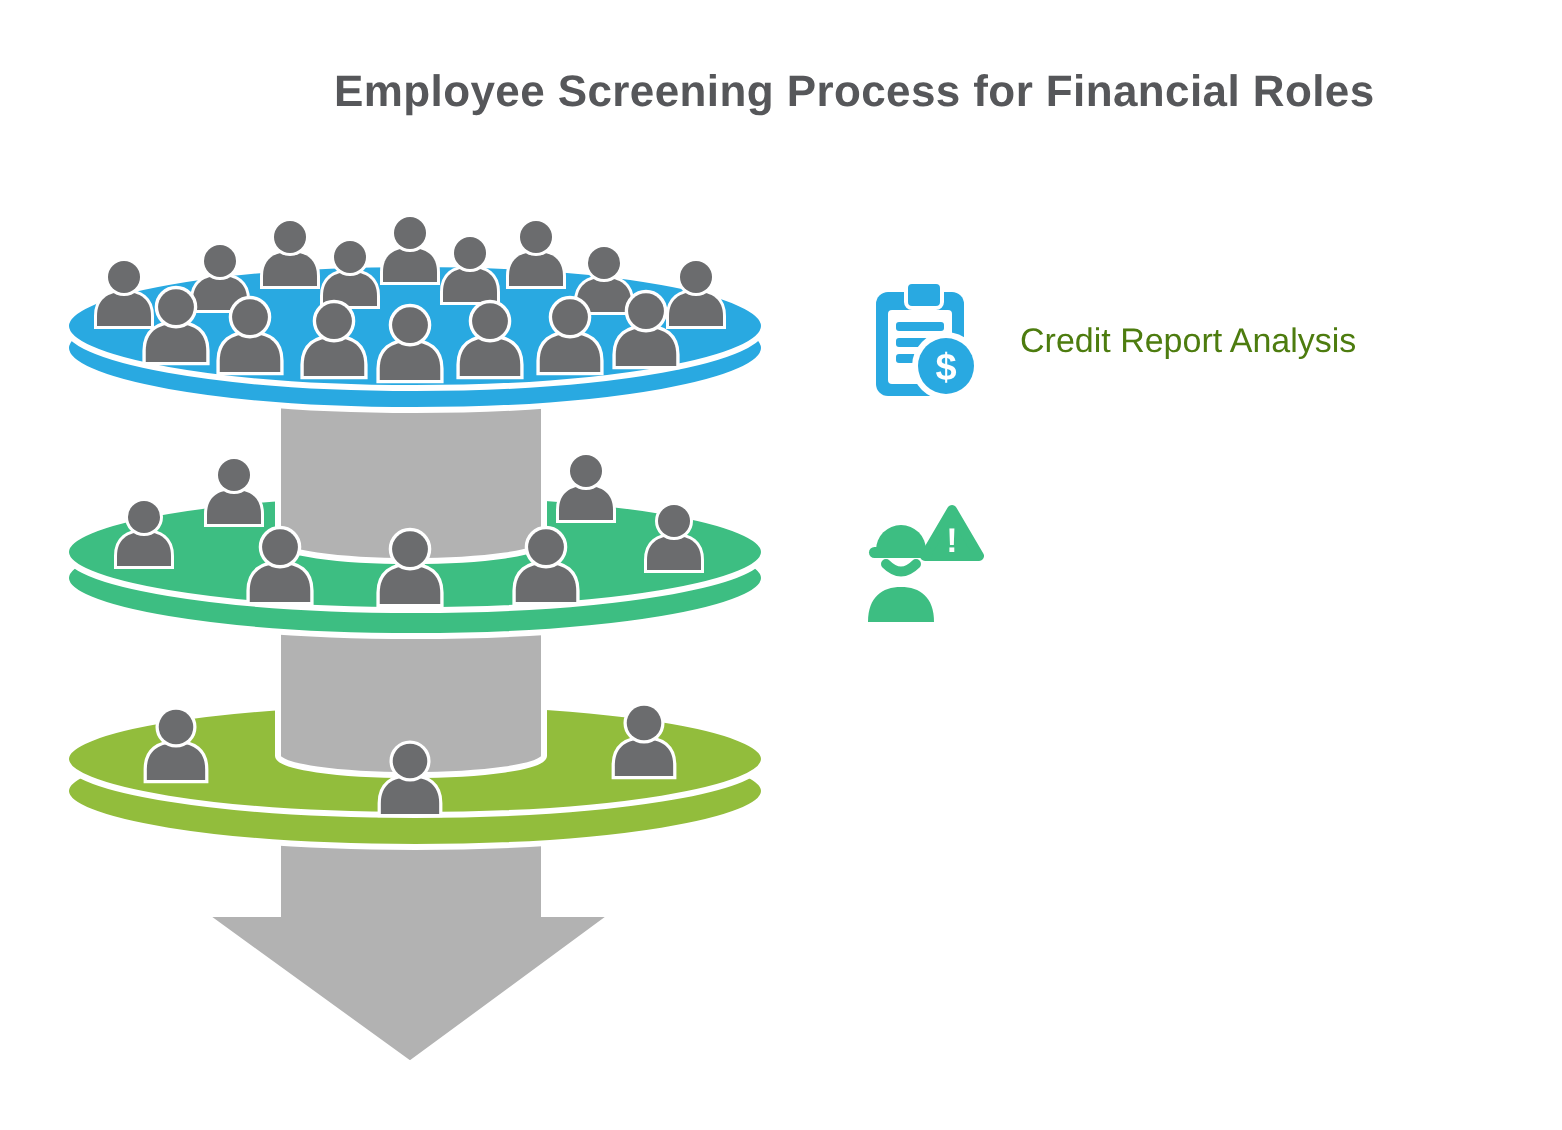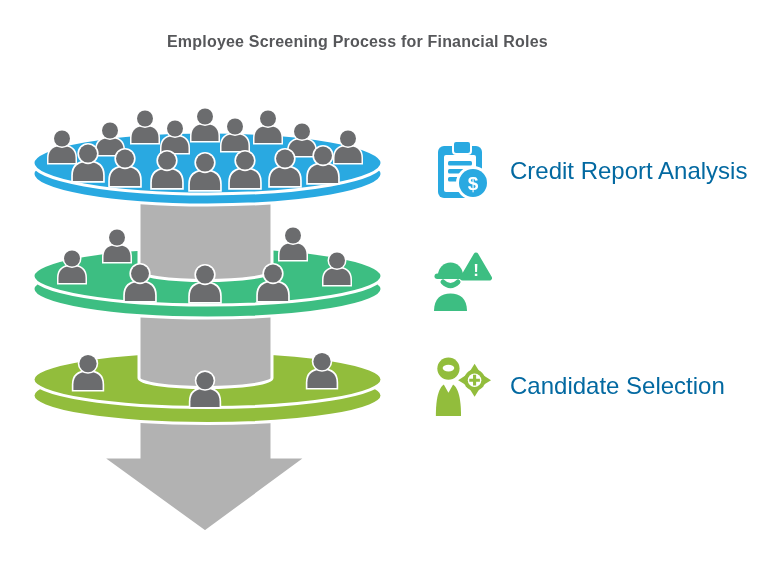--- a/index.html
+++ b/index.html
@@ -2,28 +2,28 @@
 <html><head>
 <meta charset="utf-8">
 <style>
   html,body { margin:0; padding:0; background:#fff; }
   .canvas {
     position:relative; width:781px; height:565px; background:#ffffff;
     font-family:"Liberation Sans", sans-serif; overflow:hidden;
   }
   .title {
     position:absolute; left:167px; top:33px; white-space:nowrap;
-    font-size:16px; font-weight:bold; color:#56575a; letter-spacing:0.2px;
+    font-size:22px; font-weight:bold; color:#56575a; letter-spacing:0.2px;
   }
   .step-row { position:absolute; left:432px; display:flex; align-items:center; gap:18px; }
   .step-row-0 { top:140px; }
   .step-row-1 { top:250px; }
   .step-row-2 { top:355px; }
   .step-icon { width:60px; height:62px; flex:0 0 auto; }
-  .step-label { font-size:24px; color:#0369a1; white-space:nowrap; }
+  .step-label { font-size:17px; color:#4d7c0f; white-space:nowrap; }
   .funnel-svg { position:absolute; left:0; top:0; }
 </style>
 </head>
 <body>
 
 <div class="canvas">
 
   <div class="title">Employee Screening Process for Financial Roles</div>
 
   <svg class="funnel-svg" width="420" height="565" viewBox="0 0 420 565">
@@ -111,32 +111,14 @@
           <path d="M11,32 Q18.5,39.5 26,32" fill="none"></path>
         </g>
         <text x="44" y="26" text-anchor="middle" fill="#ffffff" font-family="Liberation Sans, sans-serif" font-size="17" font-weight="bold">!</text>
         <path d="M6,25 A12.5,12.5 0 0 1 31,25 Z"></path>
         <rect x="2.5" y="23.5" width="32" height="5.5" rx="2.75"></rect>
         <path d="M2,61 C2,48.5 9,43.5 18.5,43.5 C28,43.5 35,48.5 35,61 Z"></path>
       </g>
     </svg>
   </div>
 
-  <div class="step-row step-row-2">
-    <svg class="step-icon" viewBox="0 0 62 62">
-      <g fill="#92BD3C">
-        <circle cx="17" cy="13" r="11.5"></circle>
-        <ellipse cx="17" cy="12.5" rx="6" ry="3.5" fill="#ffffff"></ellipse>
-        <path d="M4,62 C4,38 9,28 17,28 C25,28 30,38 30,62 Z"></path>
-        <path d="M11,27.5 L17,38 L23,27.5 Z" fill="#ffffff"></path>
-        <path d="M44,8 L39,16 L49,16 Z"></path>
-        <path d="M44,42 L39,34 L49,34 Z"></path>
-        <path d="M27,25 L35,20 L35,30 Z"></path>
-        <path d="M61,25 L53,20 L53,30 Z"></path>
-        <circle cx="44" cy="25" r="11"></circle>
-        <circle cx="44" cy="25" r="7" fill="#ffffff"></circle>
-        <path d="M42.4,19.5 h3.2 v3.9 h3.9 v3.2 h-3.9 v3.9 h-3.2 v-3.9 h-3.9 v-3.2 h3.9 Z"></path>
-      </g>
-    </svg>
-    <div class="step-label">Candidate Selection</div>
-  </div>
 
 </div>
 
 </body></html>

